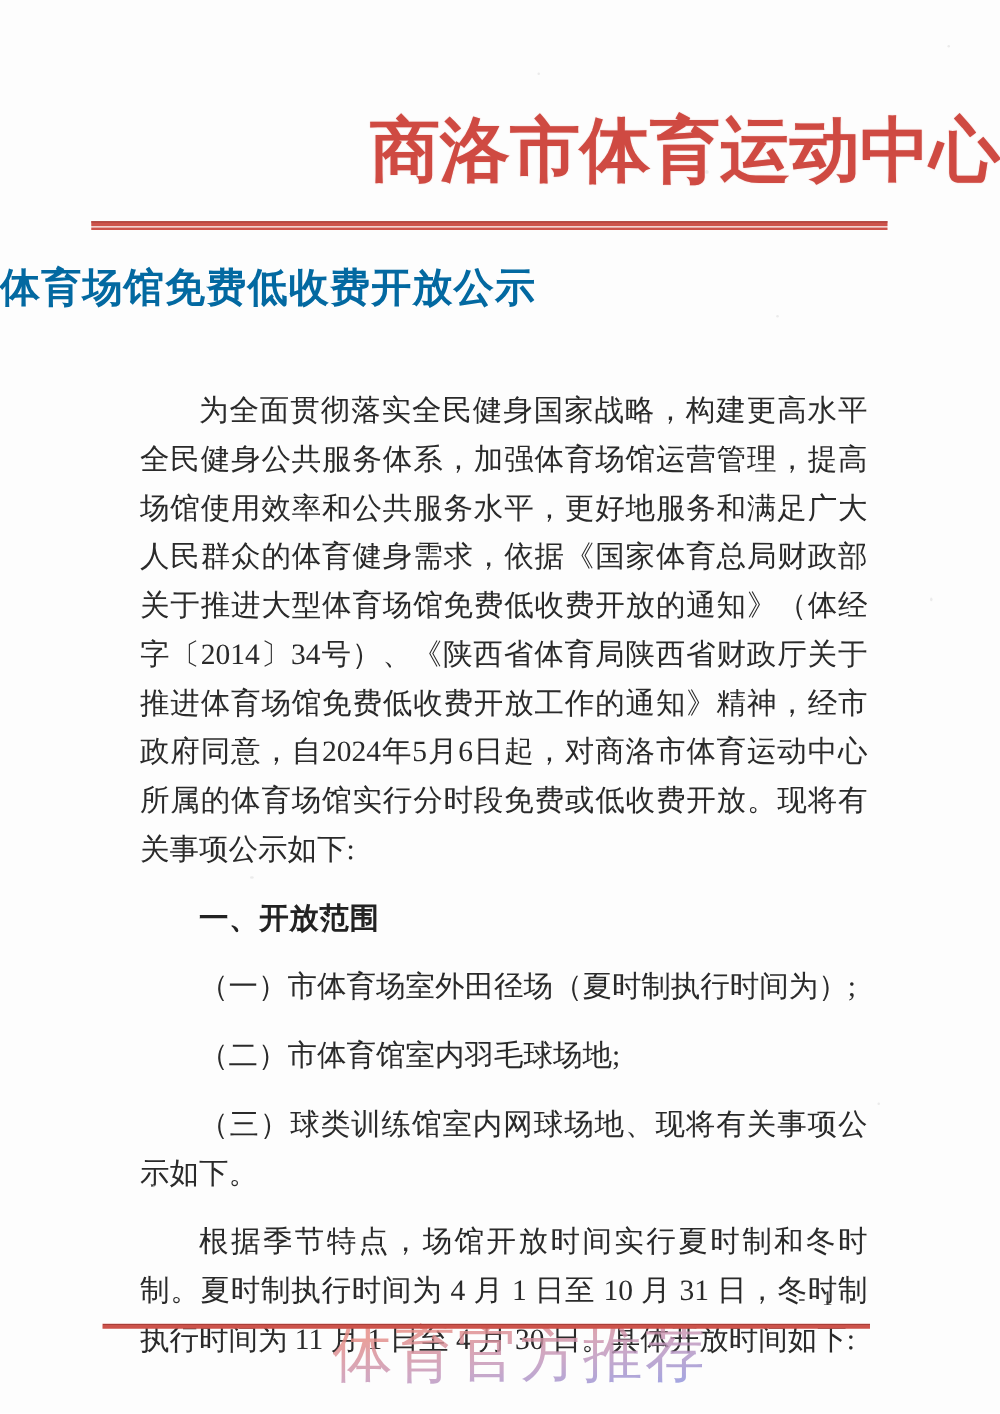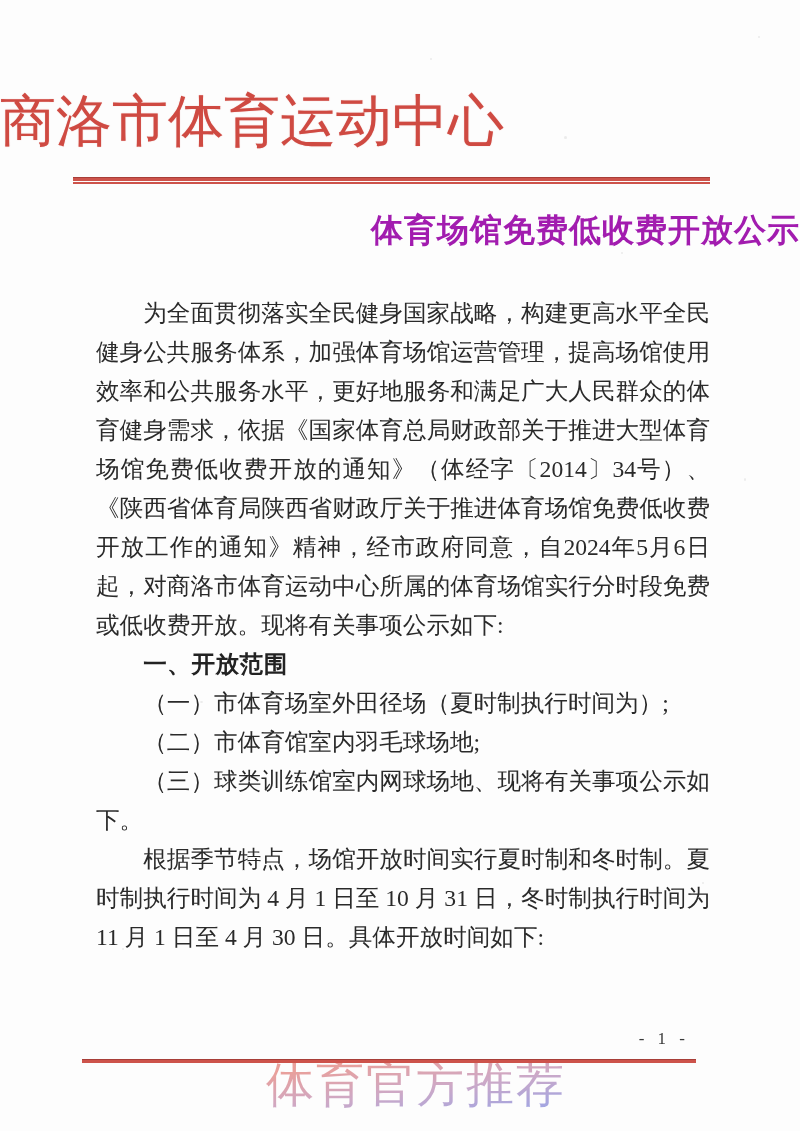--- a/index.html
+++ b/index.html
@@ -12,56 +12,56 @@
   .page {
     position: relative;
     width: 800px; height: 1131px;
     background: #fdfdfd;
   }
 
   
   .letterhead-title {
     position: absolute;
     top: 92px; left: 0; right: 0;
-    text-align: left;
+    text-align: right;
     font-size: 56px; line-height: 58px;
-    font-weight: normal;
+    font-weight: bold;
     color: #cf4a42;
     letter-spacing: 0px;
     text-shadow: 0 0 1px rgba(207,74,66,.45);
   }
   .letterhead-rule {
     position: absolute;
     top: 177px; left: 73px; width: 637px;
   }
   .rule-thick { height: 4px; background: #cd534b; box-shadow: inset 0 1px 0 #a83e38; }
   .rule-gap   { height: 1px; background: transparent; }
   .rule-thin  { height: 2px; background: #cd534b; }
 
   
   .doc-title {
     position: absolute;
     top: 210px; left: 0; right: 0;
     margin: 0;
-    text-align: right;
+    text-align: left;
     font-size: 32px; line-height: 40px;
     font-weight: bold;
     letter-spacing: 1px;
-    color: #a21caf;
+    color: #0369a1;
   }
 
   
   .doc-body {
     position: absolute;
     top: 294px; left: 96px; width: 614px;
     font-size: 23.6px; line-height: 39px;
     color: #2a2a2a;
     text-align: justify;
   }
-  .doc-body p { margin: 0; padding: 0; text-indent: 2em; }
+  .doc-body p { margin: 16px; padding: 0; text-indent: 2em; }
   .sec-heading {
     font-family: Liberation Serif, serif;
     font-weight: bold;
     color: #222222;
     letter-spacing: 0.5px;
   }
 
   
   .page-number {
     position: absolute;

